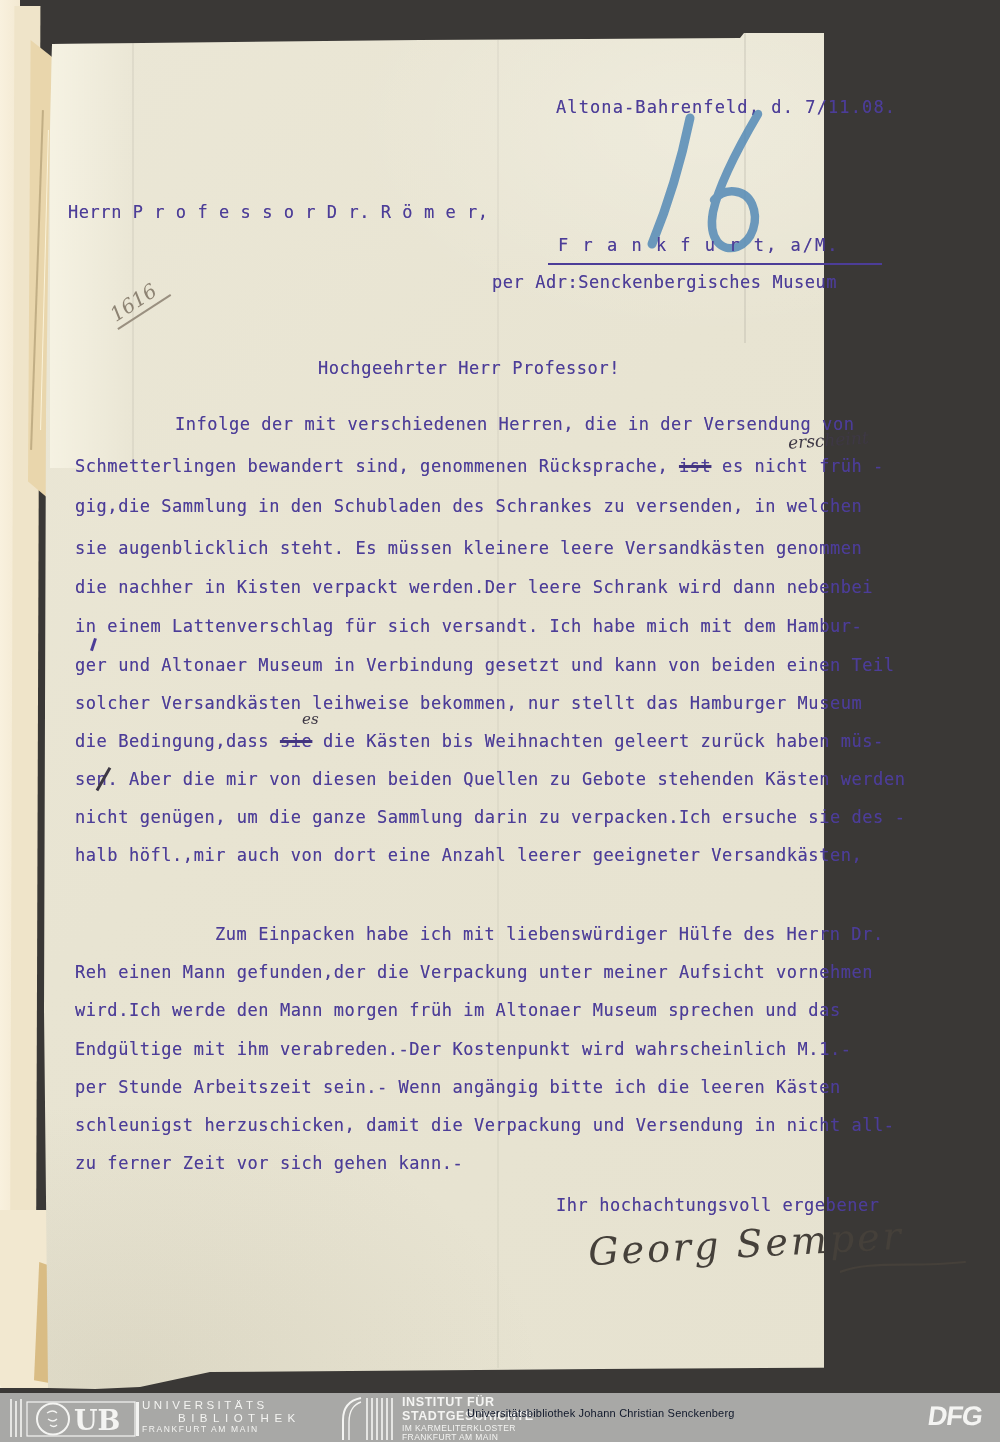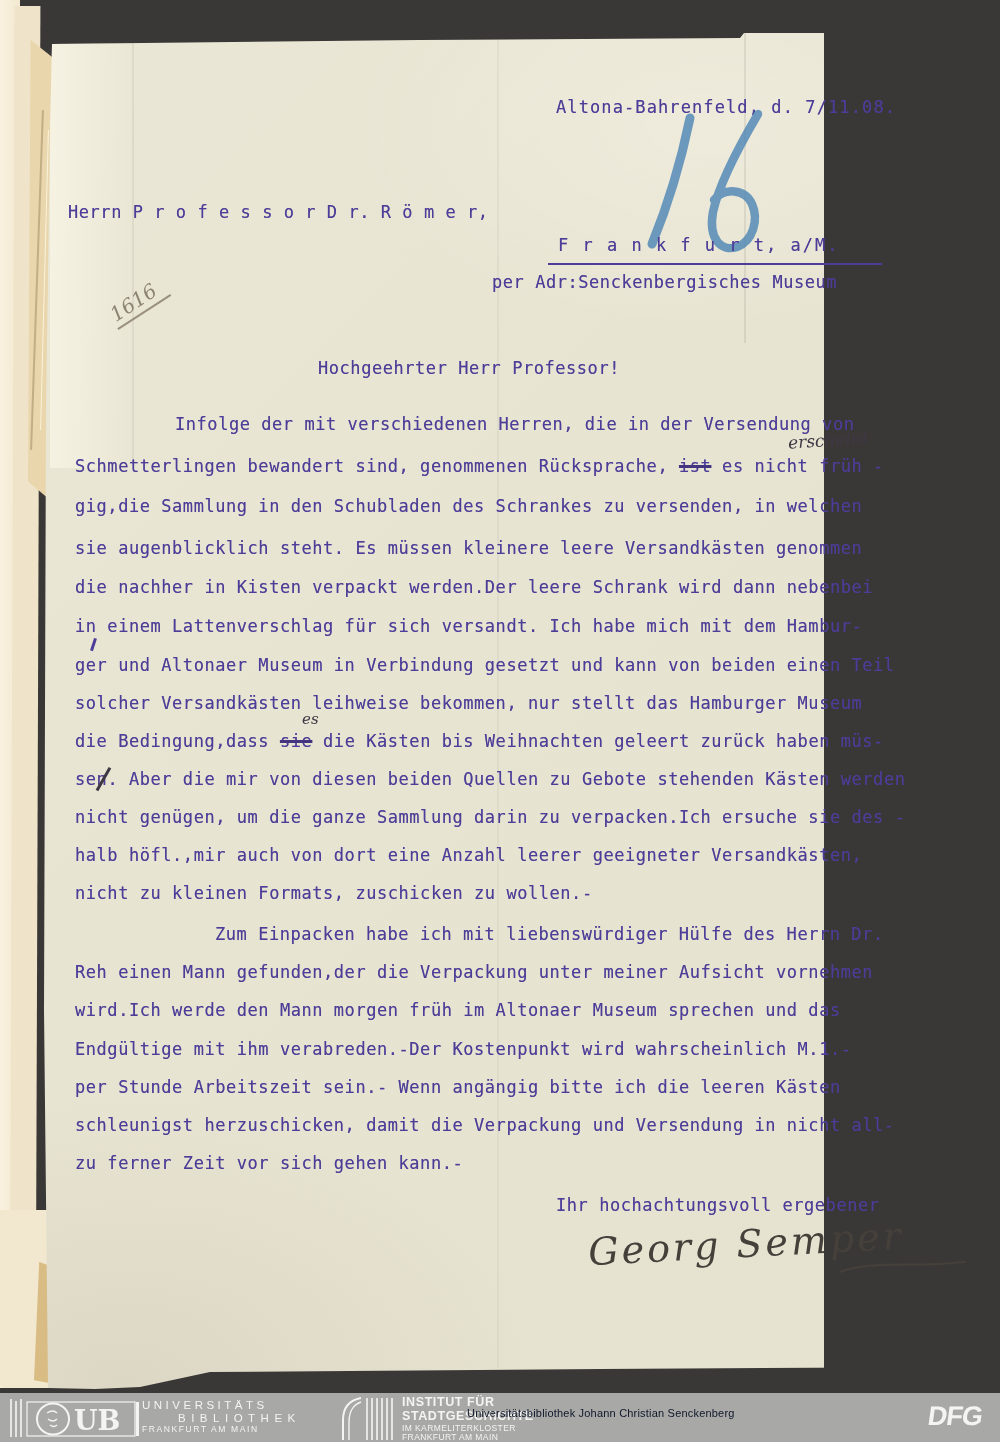--- a/index.html
+++ b/index.html
@@ -112,21 +112,20 @@
   <div class="tw" style="left:75px;top:646px">ger und Altonaer Museum in Verbindung gesetzt und kann von beiden einen Teil</div>
   <div class="tw" style="left:75px;top:684px">solcher Versandkästen leihweise bekommen, nur stellt das Hamburger Museum</div>
 
   <div class="hand" style="left:302px;top:700px;font-size:15px">es</div>
   <div class="tw" style="left:75px;top:722px"><span>die Bedingung,dass </span><span class="strike">sie</span><span> die Kästen bis Weihnachten geleert zurück haben müs-</span></div>
 
   <div class="tw" style="left:75px;top:760px"><span>se</span><span class="slashed">n</span><span>. Aber die mir von diesen beiden Quellen zu Gebote stehenden Kästen werden</span></div>
 
   <div class="tw" style="left:75px;top:798px">nicht genügen, um die ganze Sammlung darin zu verpacken.Ich ersuche sie des -</div>
   <div class="tw" style="left:75px;top:836px">halb höfl.,mir auch von dort eine Anzahl leerer geeigneter Versandkästen,</div>
-  <div class="tw" style="left:75px;top:874px">nicht zu kleinen Formats, zuschicken zu wollen.-</div>
 
   <div class="tw" style="left:215px;top:915px">Zum Einpacken habe ich mit liebenswürdiger Hülfe des Herrn Dr.</div>
   <div class="tw" style="left:75px;top:953px">Reh einen Mann gefunden,der die Verpackung unter meiner Aufsicht vornehmen</div>
   <div class="tw" style="left:75px;top:991px">wird.Ich werde den Mann morgen früh im Altonaer Museum sprechen und das</div>
   <div class="tw" style="left:75px;top:1030px">Endgültige mit ihm verabreden.-Der Kostenpunkt wird wahrscheinlich M.1.-</div>
   <div class="tw" style="left:75px;top:1068px">per Stunde Arbeitszeit sein.- Wenn angängig bitte ich die leeren Kästen</div>
   <div class="tw" style="left:75px;top:1106px">schleunigst herzuschicken, damit die Verpackung und Versendung in nicht all-</div>
   <div class="tw" style="left:75px;top:1144px">zu ferner Zeit vor sich gehen kann.-</div>
 
   <div class="tw" style="left:556px;top:1186px">Ihr hochachtungsvoll ergebener</div>

